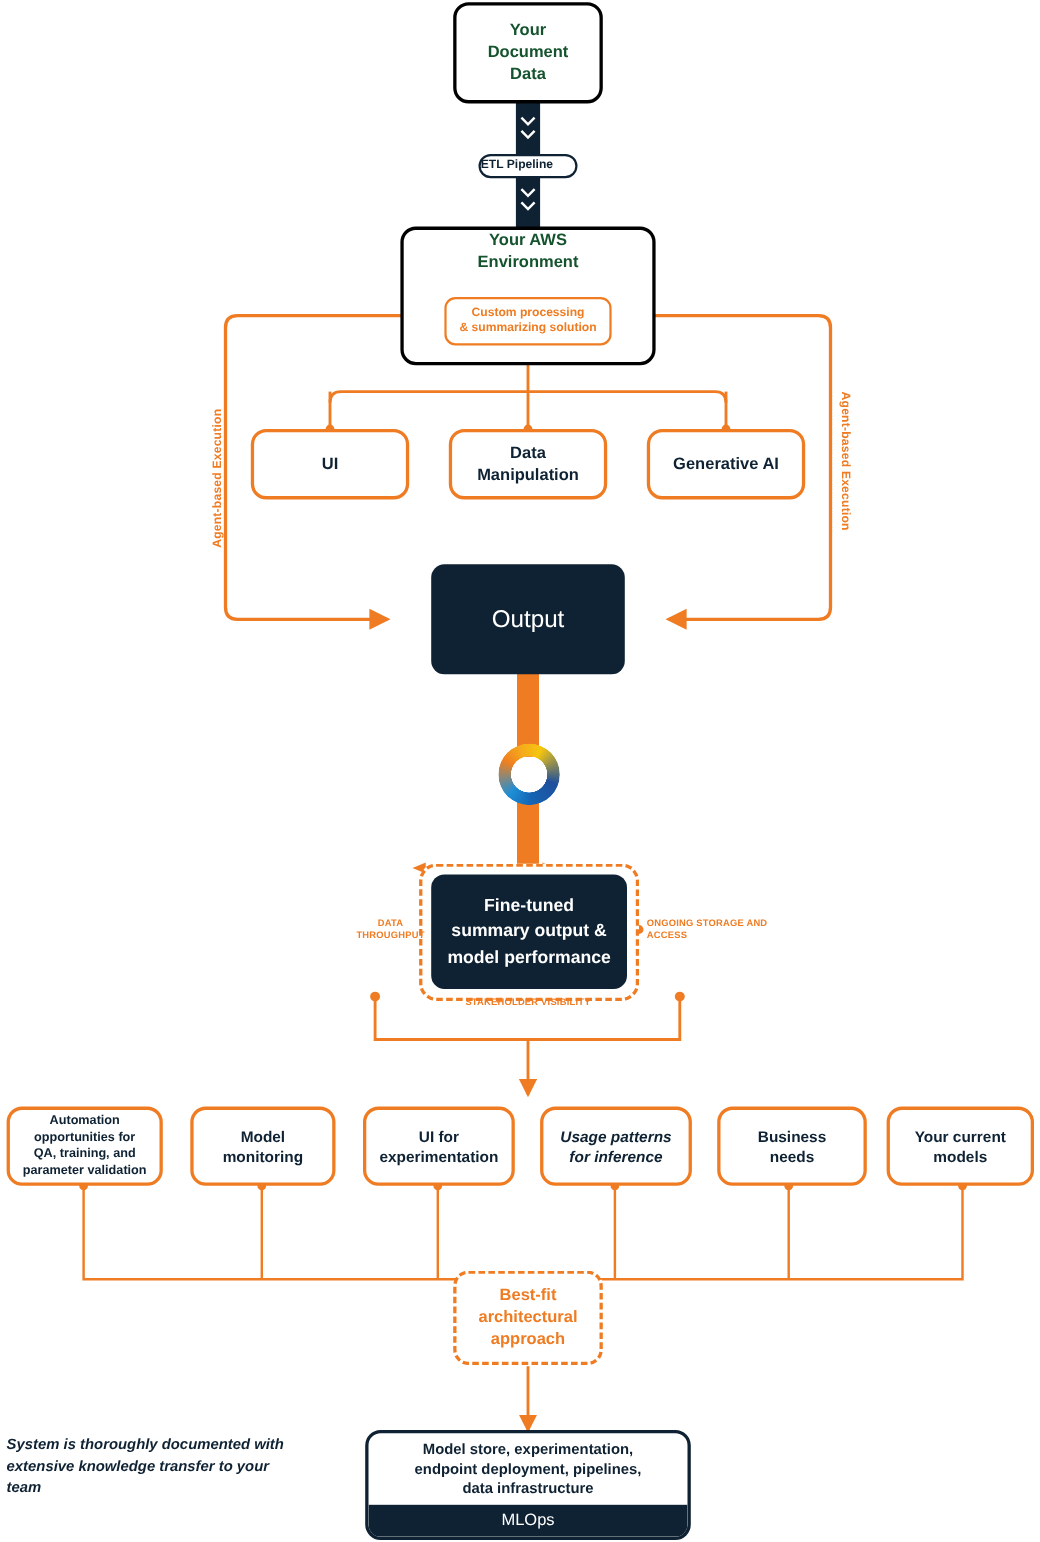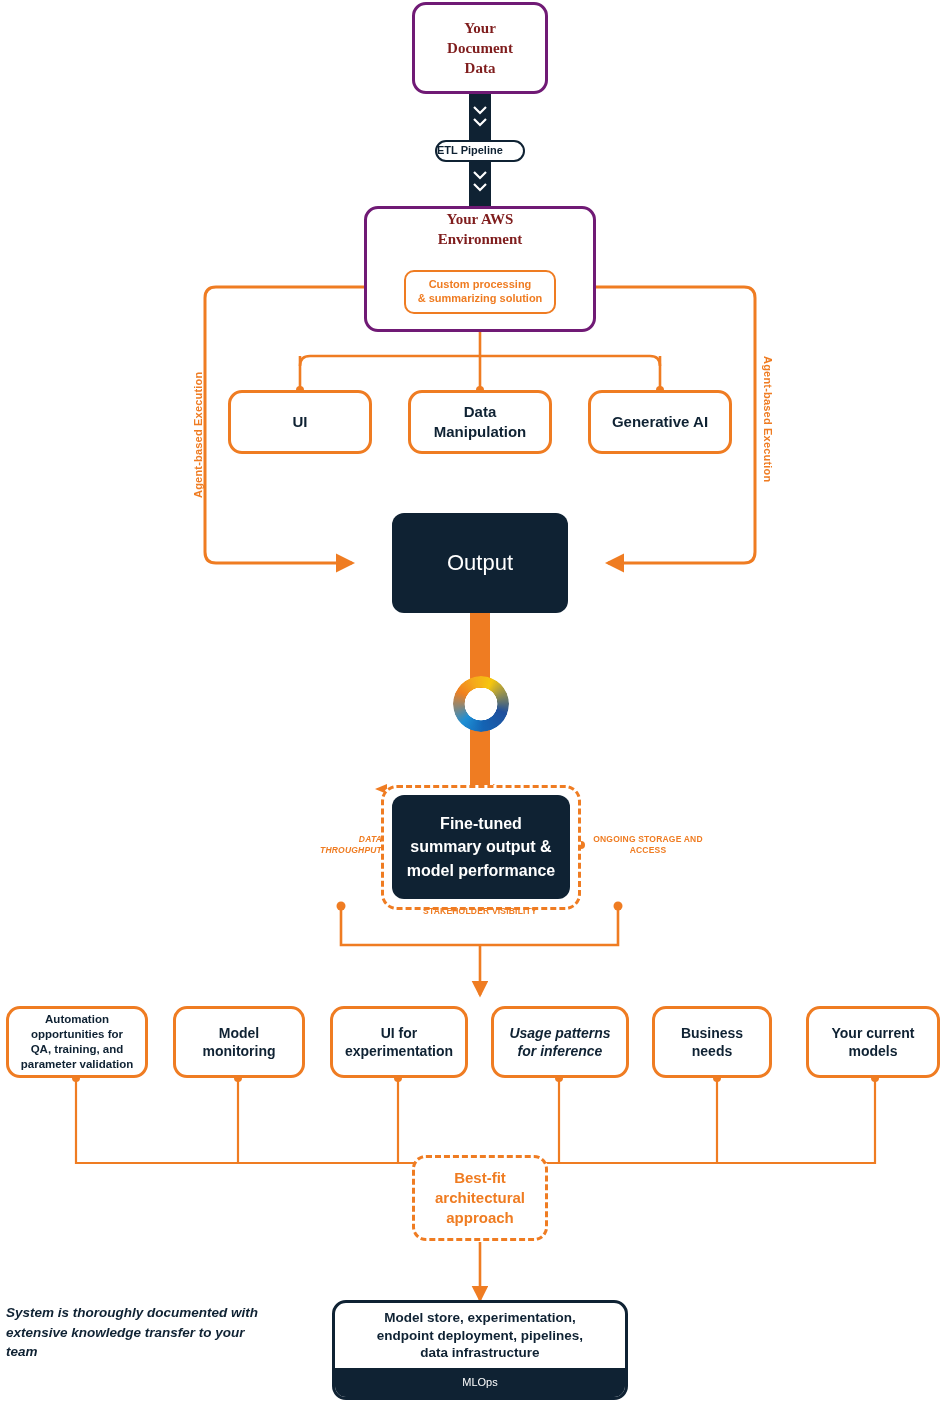--- a/index.html
+++ b/index.html
@@ -11,21 +11,21 @@
   }
   .stage{position:absolute;left:0;top:0;width:945px;height:1402px;}
   svg.wires{position:absolute;left:0;top:0;width:945px;height:1402px;pointer-events:none;}
 
   .node{position:absolute;box-sizing:border-box;display:flex;align-items:center;
         justify-content:center;text-align:center;}
 
   
   .dark{background:#0f2233;color:#ffffff;border-radius:12px;}
   
-  .navy-outline{background:#ffffff;border:3px solid #701a75;border-radius:14px;color:#7f1d1d;font-family:Liberation Serif, serif;}
+  .navy-outline{background:#ffffff;border:3px solid #000000;border-radius:14px;color:#14532d;}
   
   .orange-outline{background:#ffffff;border:3px solid #ef7c22;border-radius:14px;color:#0f2233;}
   
   .orange-dashed{background:#ffffff;border:3px dashed #ef7c22;border-radius:14px;color:#ef7c22;}
   .lbl-small{font-size:11px;line-height:1.25;font-weight:bold;}
   .lbl-mid{font-size:13px;line-height:1.3;font-weight:bold;}
   .lbl-lg{font-size:15px;line-height:1.35;font-weight:bold;}
   .lbl-xl{font-size:19px;line-height:1.35;font-weight:normal;}
 
   
@@ -208,24 +208,24 @@
   <div class="ring" style="left:453px;top:676px;width:56px;height:56px;"></div>
 
   <div style="position:absolute;left:381px;top:785px;width:200px;height:125px;
        border:3px dashed #ef7c22;border-radius:16px;box-sizing:border-box;background:#ffffff;"></div>
   <div class="node dark lbl-lg" style="left:392px;top:795px;width:178px;height:104px;font-size:16px;">
     <span style="white-space:pre-line;line-height:1.45;">Fine-tuned
 summary output &amp;
 model performance</span>
   </div>
 
-  <div class="caption" style="left:296px;top:834px;width:86px;text-align:right;font-style:italic;">DATA
+  <div class="caption" style="left:312px;top:834px;width:86px;text-align:center;">DATA
 THROUGHPUT</div>
 
-  <div class="caption" style="left:588px;top:834px;width:120px;text-align:center;">ONGOING STORAGE
+  <div class="caption" style="left:588px;top:834px;width:120px;text-align:left;">ONGOING STORAGE
 AND ACCESS</div>
 
   <div class="caption" style="left:410px;top:906px;width:140px;text-align:center;">STAKEHOLDER
 VISIBILITY</div>
 
   <div class="vlabel up" style="left:192px;top:498px;">Agent-based Execution</div>
   <div class="vlabel down" style="left:774px;top:356px;">Agent-based Execution</div>
 
   <div class="node orange-outline lbl-mid" style="left:6px;top:1006px;width:142px;height:72px;font-size:11.5px;">
     <span style="white-space:pre-line;">Automation
@@ -238,21 +238,21 @@
 monitoring</span>
   </div>
   <div class="node orange-outline lbl-mid" style="left:330px;top:1006px;width:138px;height:72px;font-size:14px;">
     <span style="white-space:pre-line;">UI for
 experimentation</span>
   </div>
   <div class="node orange-outline lbl-mid" style="left:491px;top:1006px;width:138px;height:72px;font-size:14px;">
     <span style="white-space:pre-line;font-style:italic;">Usage patterns
 for inference</span>
   </div>
-  <div class="node orange-outline lbl-mid" style="left:652px;top:1006px;width:120px;height:72px;font-size:14px;">
+  <div class="node orange-outline lbl-mid" style="left:652px;top:1006px;width:136px;height:72px;font-size:14px;">
     <span style="white-space:pre-line;">Business
 needs</span>
   </div>
   <div class="node orange-outline lbl-mid" style="left:806px;top:1006px;width:134px;height:72px;font-size:14px;">
     <span style="white-space:pre-line;">Your current
 models</span>
   </div>
 
   <div class="node orange-dashed lbl-lg" style="left:412px;top:1155px;width:136px;height:86px;font-size:15px;">
     <span style="white-space:pre-line;">Best-fit
@@ -260,21 +260,21 @@
 approach</span>
   </div>
 
   <div class="mlops-wrap" style="left:332px;top:1300px;width:296px;height:100px;">
     <div class="mlops-top lbl-mid">
       <span style="white-space:pre-line;font-size:13.5px;">Model store, experimentation,
 endpoint deployment, pipelines,
 data infrastructure</span>
     </div>
     <div class="mlops-bar lbl-lg">
-      <span style="font-weight:normal;font-size:11px;">MLOps</span>
+      <span style="font-weight:normal;font-size:15px;">MLOps</span>
     </div>
   </div>
 
   <div class="footnote" style="left:6px;top:1303px;width:260px;">System is thoroughly documented
 with extensive knowledge
 transfer to your team</div>
 
 </div>
 
 </body></html>

